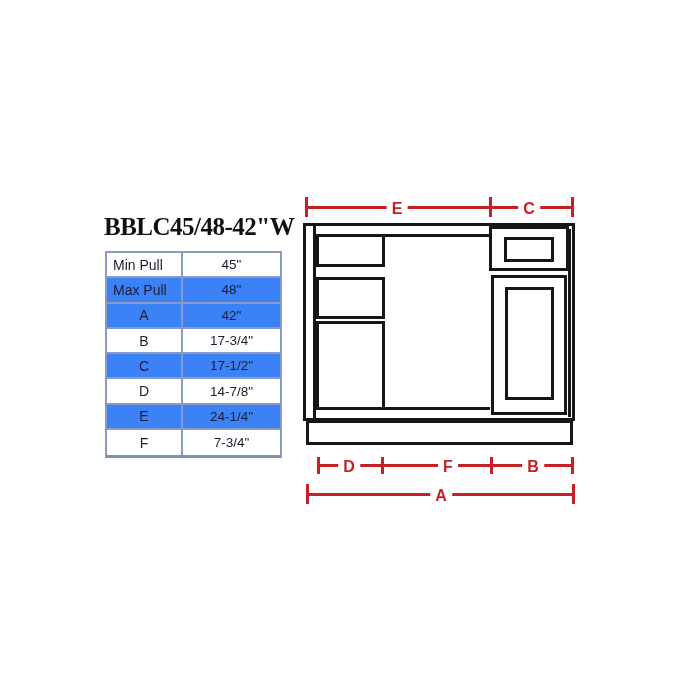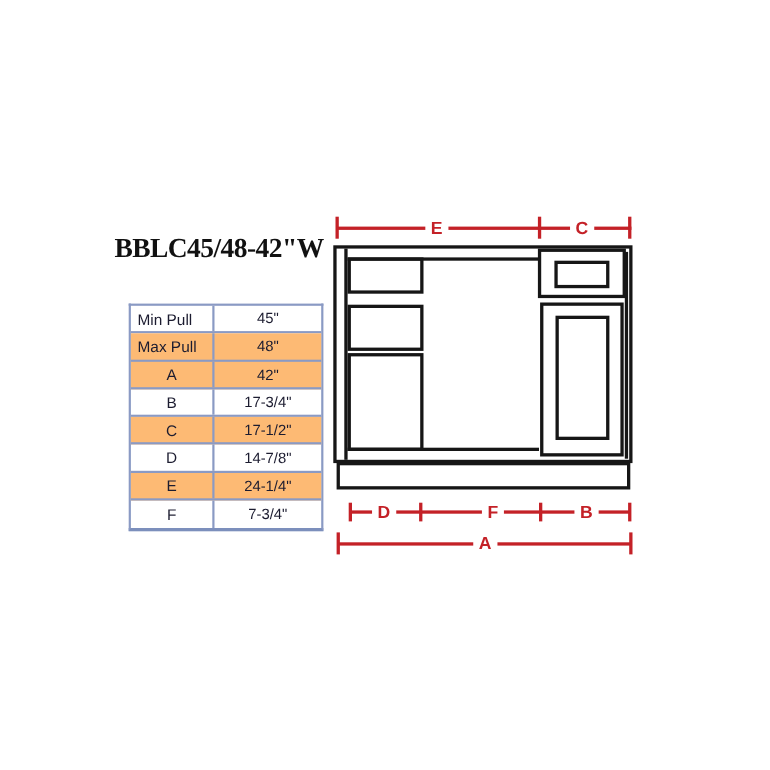--- a/index.html
+++ b/index.html
@@ -8,27 +8,27 @@
     font-family:"Liberation Sans",sans-serif;
   }
   
   .title{
     position:absolute;left:104px;top:213px;width:180px;
     font-family:"Liberation Serif",serif;font-weight:bold;font-size:25px;
     color:#111111;letter-spacing:-0.5px;white-space:nowrap;
   }
   
   .spec-table{
-    position:absolute;left:105px;top:276px;width:177px;
+    position:absolute;left:105px;top:251px;width:177px;
     border:2px solid #8a9ac4;border-bottom:3px solid #7c8fbc;
-    font-size:14px;color:#1c1c30;box-sizing:border-box;margin-left:12px;
+    font-size:14px;color:#1c1c30;box-sizing:border-box;
   }
   .trow{display:flex;height:25.3px;border-bottom:2px solid #8a9ac4;box-sizing:border-box;}
   .trow:last-child{border-bottom:none;}
-  .trow.alt{background:#fdba74;}
+  .trow.alt{background:#3b82f6;}
   .tcell{display:flex;align-items:center;justify-content:center;box-sizing:border-box;overflow:hidden;}
   .tcell.c1{width:76px;border-right:2px solid #8a9ac4;}
   .tcell.c2{flex:1;font-size:13.5px;}
   .tcell.left{justify-content:flex-start;padding-left:6px;}
   
   .rect{position:absolute;border:3px solid #161616;box-sizing:border-box;background:transparent;}
   .hline,.vline{position:absolute;background:#161616;}
   
   .redline{position:absolute;background:#c42127;}
   .dimlabel{

